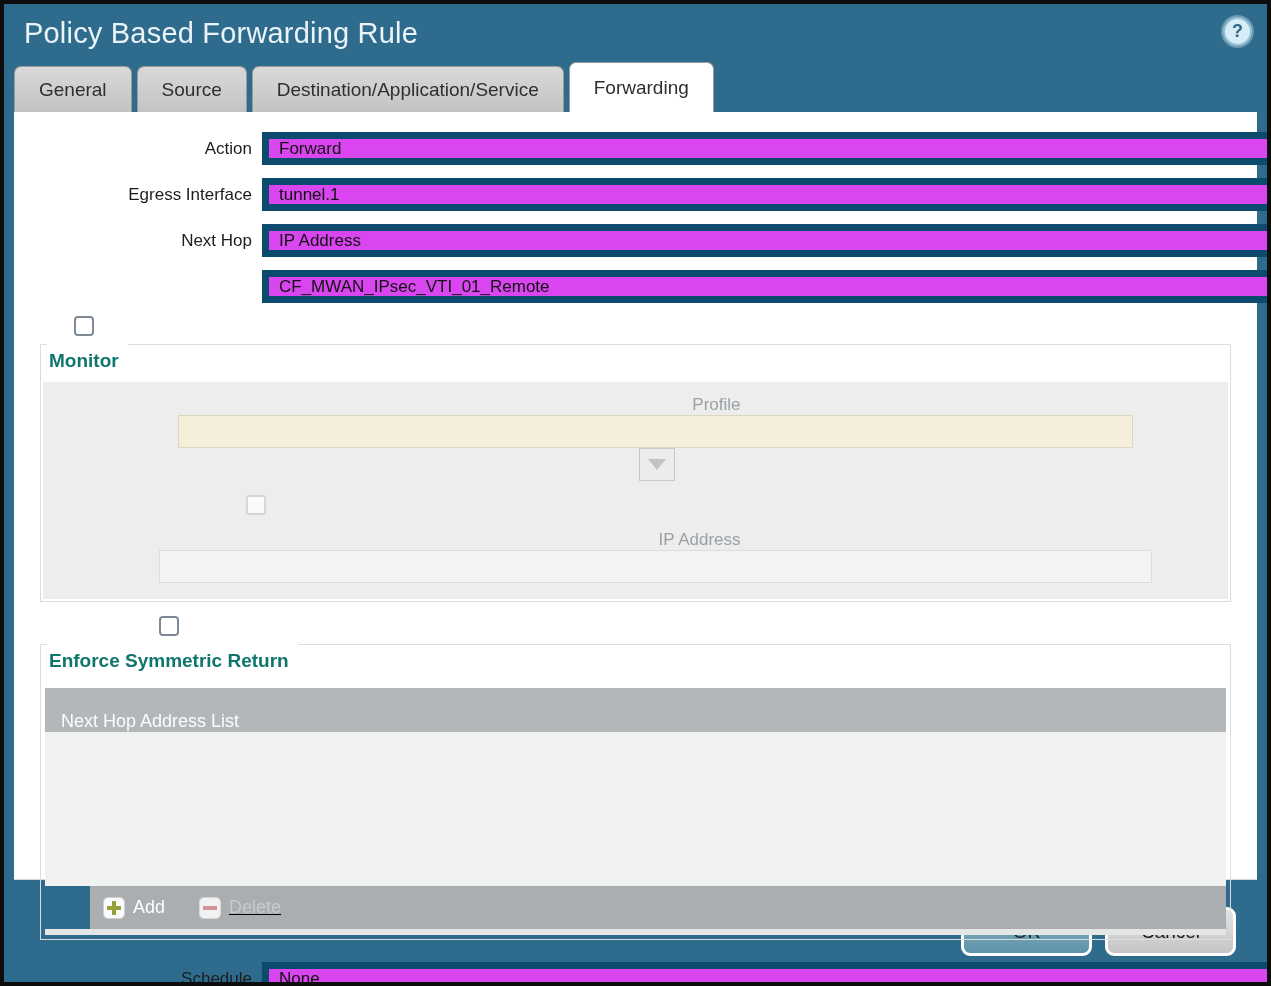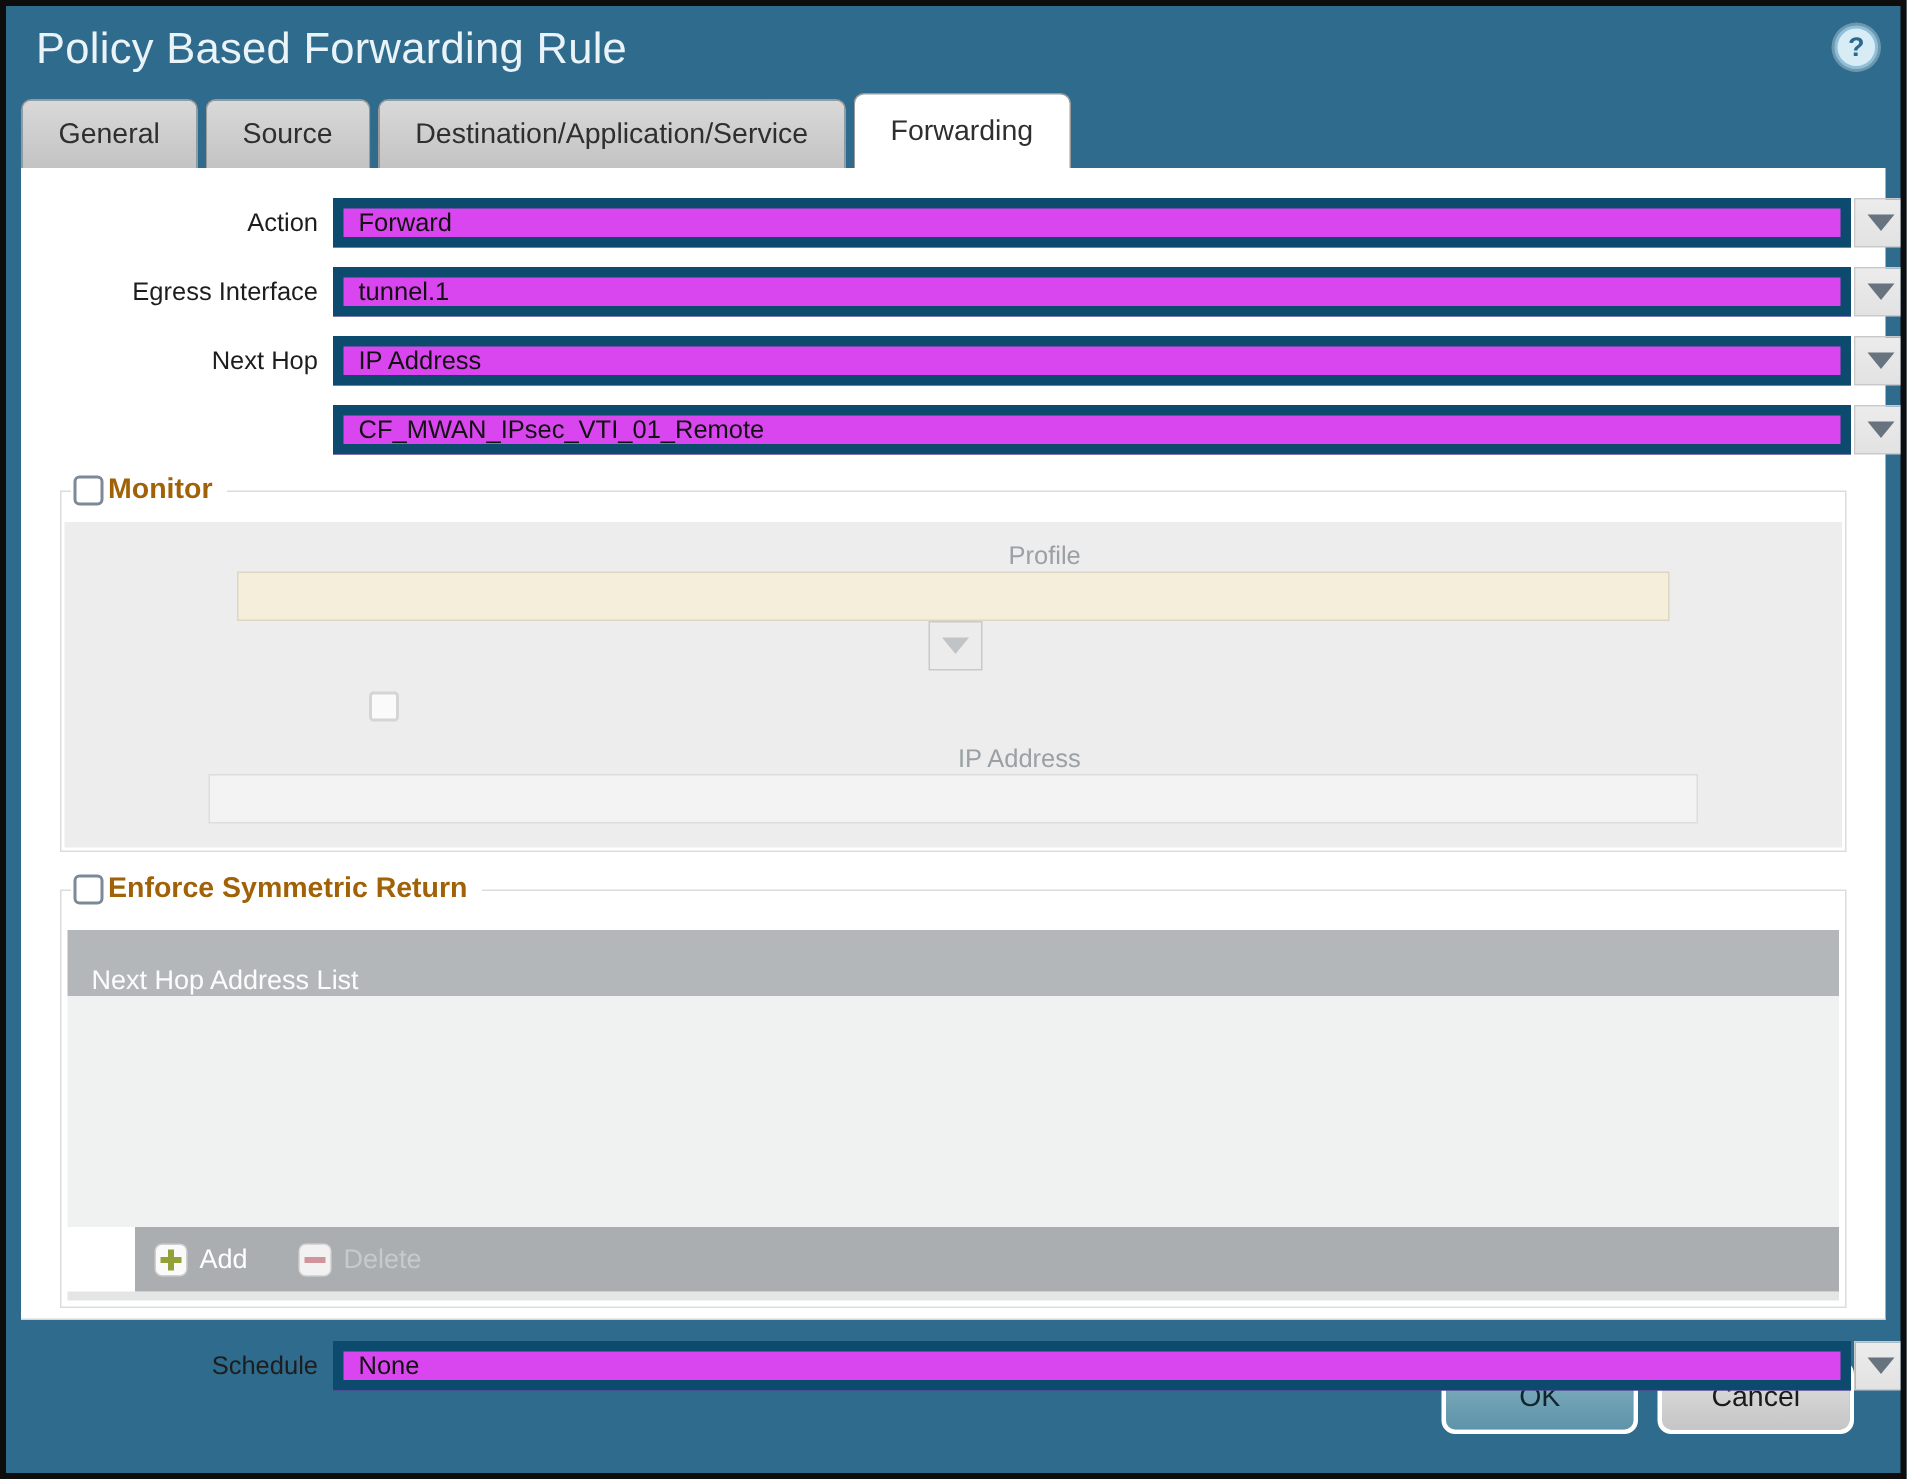--- a/index.html
+++ b/index.html
@@ -79,20 +79,21 @@
     padding-top: 20px;
     position: relative;
     border-bottom: 1px solid #d7d7d7;
   }
 
   .form-row {
     display: flex;
     align-items: center;
     margin-bottom: 13px;
     padding-left: 8px;
+    margin-left: 40px;
   }
   .form-label {
     width: 200px;
     text-align: right;
     padding-right: 10px;
     font-size: 17px;
     color: #1d1d1d;
     flex: none;
   }
   .field {
@@ -127,26 +128,27 @@
 
   
   fieldset {
     border: 1px solid #dcdcdc;
     margin: 10px 26px 14px 26px;
     padding: 10px 2px 2px 2px;
   }
   legend {
     display: flex;
     align-items: center;
-    gap: 3px;
+    gap: 14px;
     margin-left: 4px;
     padding: 0 9px 0 2px;
     font-size: 19px;
     font-weight: bold;
-    color: #a16207;
+    color: #0f766e;
+    flex-direction: column;
   }
   .checkbox {
     width: 20px; height: 20px;
     border: 2px solid #7e8997;
     border-radius: 4px;
     background: #fff;
     cursor: pointer;
     flex: none;
   }
   .checkbox.disabled {
@@ -221,21 +223,21 @@
   }
   .tbl-btn.add .icon-box::before,
   .tbl-btn.add .icon-box::after {
     content: "";
     position: absolute;
     background: #94a139;
   }
   .tbl-btn.add .icon-box::before { width: 14px; height: 4px; left: 3px; top: 8px; }
   .tbl-btn.add .icon-box::after { width: 4px; height: 14px; left: 8px; top: 3px; }
   .tbl-btn.add .tbl-btn-label { color: #ffffff; }
-  .tbl-btn.delete { cursor: default; }
+  .tbl-btn.delete { cursor: default; text-decoration: underline; }
   .tbl-btn.delete .icon-box { background: #f2f2f2; border-color: #d8d8d8; }
   .tbl-btn.delete .icon-box::before {
     content: "";
     position: absolute;
     background: #d0959b;
     width: 14px; height: 4px; left: 3px; top: 8px;
   }
   .tbl-btn.delete .tbl-btn-label { color: #c6cacc; }
 
   .schedule-row { margin-top: 22px; }

